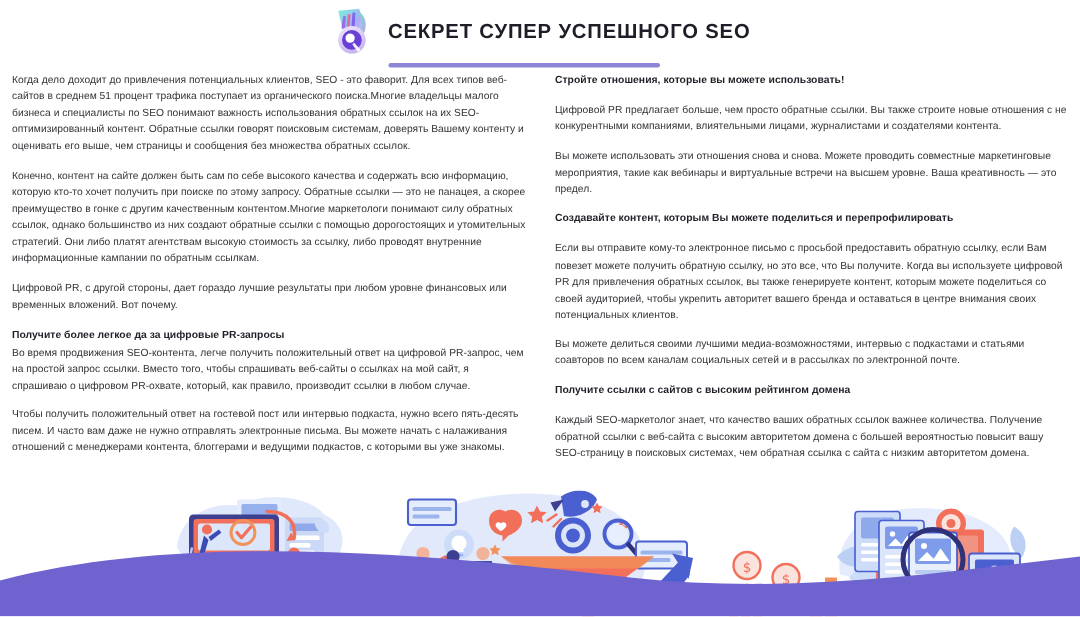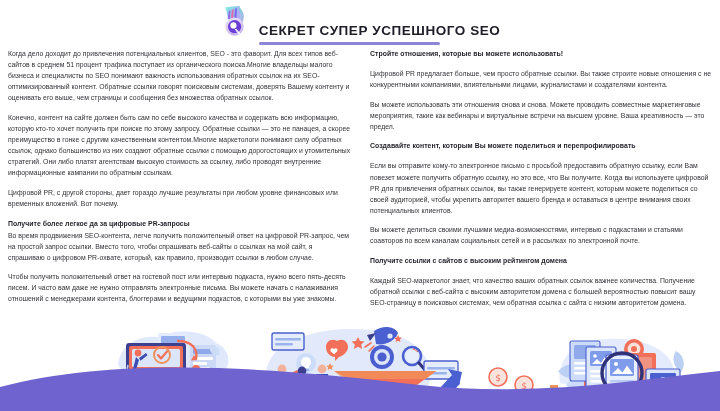--- a/index.html
+++ b/index.html
@@ -19,21 +19,21 @@
   
   .header {
     height: 42px;
     display: flex;
     align-items: center;
     justify-content: center;
     position: relative;
   }
   .header-inner {
     display: flex;
-    align-items: flex-end;
+    align-items: center;
     gap: 9px;
     position: relative;
   }
   .logo-mark {
     width: 30px;
     height: 32px;
     position: relative;
     flex: 0 0 auto;
   }
   .page-title {

